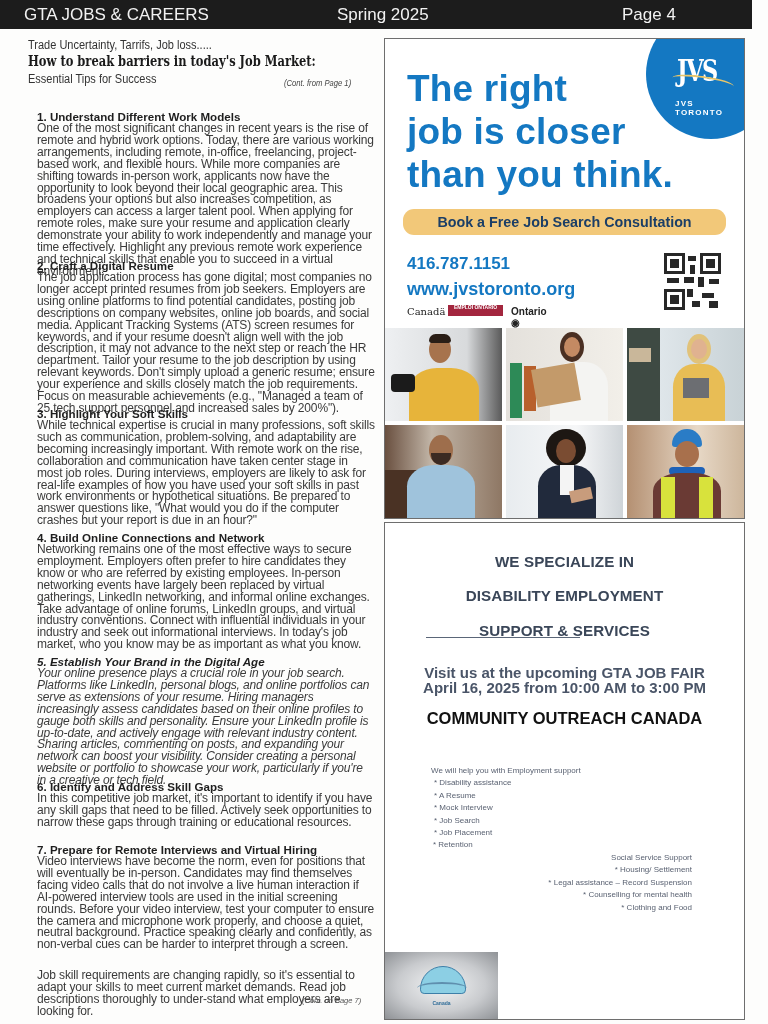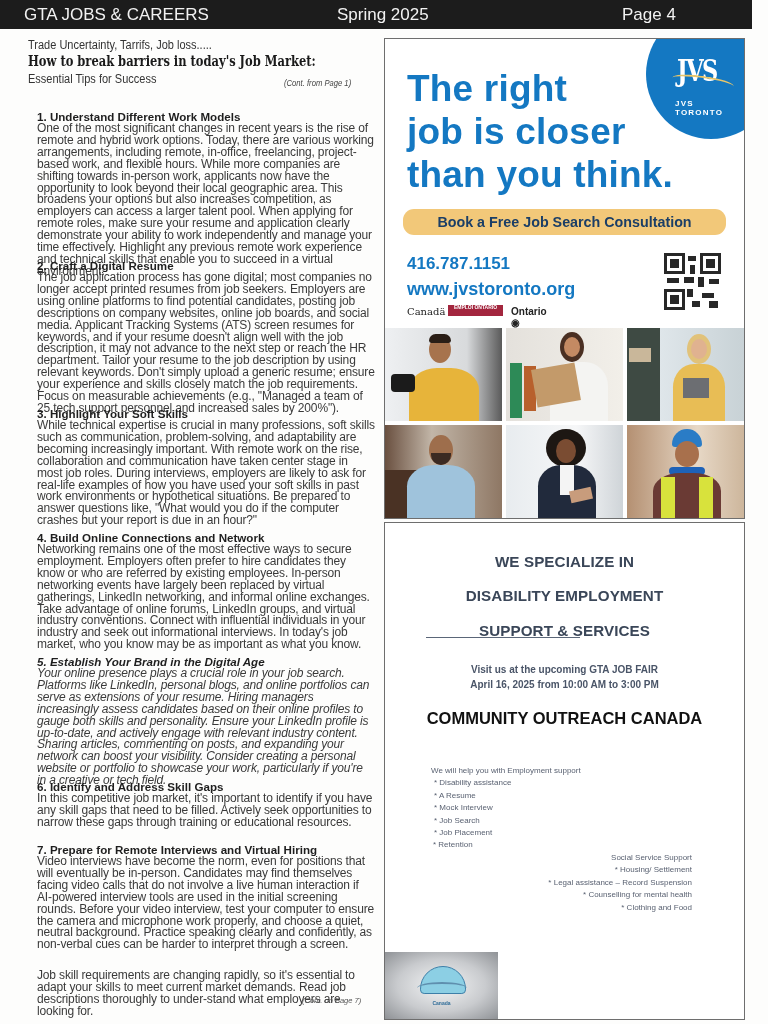--- a/index.html
+++ b/index.html
@@ -39,21 +39,21 @@
   .gov-eo { position:absolute; left:41px; top:-1px; width:55px; height:11px; background:#a3263e; color:#fff; font-size:5px; line-height:5.5px; text-align:center; font-weight:bold; }
   .gov-on { position:absolute; left:104px; top:0; font-size:10px; font-weight:bold; color:#222; }
   .photo-grid { position:absolute; left:0; top:289px; width:359px; height:190px; }
   .photo { position:absolute; overflow:hidden; }
   .photo .fig-head { position:absolute; border-radius:50%; }
   .photo .fig-body { position:absolute; border-radius:40% 40% 0 0; }
 
   .ad2 { position:absolute; left:384px; top:522px; width:359px; height:496px; border:1px solid #6e6e6e; background:#fff; }
   .ad2-h { position:absolute; left:0; width:359px; text-align:center; font-size:15.2px; font-weight:bold; color:#3a4658; letter-spacing:0.1px; }
   .ad2-underline { position:absolute; left:41px; top:114px; width:154px; height:1px; background:#5a6678; }
-  .ad2-visit { position:absolute; left:0; width:359px; text-align:center; font-size:10px; font-weight:bold; color:#4a5568; }
+  .ad2-visit { position:absolute; left:0; width:359px; text-align:center; font-size:15px; font-weight:bold; color:#4a5568; }
   .ad2-org { position:absolute; left:0; top:186px; width:359px; text-align:center; font-size:16.5px; font-weight:bold; color:#111; }
   .emp-list { position:absolute; left:46px; top:242px; font-size:8px; line-height:12.4px; color:#5a6272; }
   .emp-list div { white-space:nowrap; }
   .social-list { position:absolute; right:52px; top:329px; font-size:8px; line-height:12.4px; color:#5a6272; text-align:right; }
   .social-list div { white-space:nowrap; }
   .coc-logo { position:absolute; left:0; top:429px; width:113px; height:67px; background:radial-gradient(ellipse at 50% 50%, #f4f5f6 0%, #c9cbce 55%, #8f9296 100%); }
   .coc-arc { position:absolute; left:35px; top:14px; width:44px; height:26px; border-radius:44px 44px 8px 8px; background:#8ccfe4; border:1px solid #3d7fa8; }
   .coc-hands { position:absolute; left:32px; top:30px; width:50px; height:10px; border-top:2px solid #5f8fae; border-radius:50%; }
   .coc-text { position:absolute; left:0; top:48px; width:113px; text-align:center; font-size:5px; color:#2f6c98; font-weight:bold; }
 </style>

